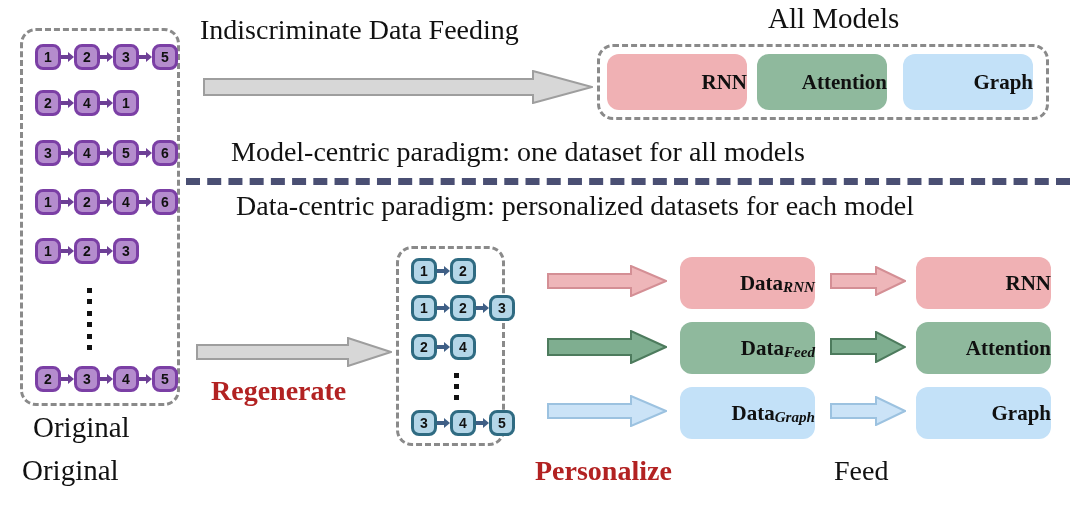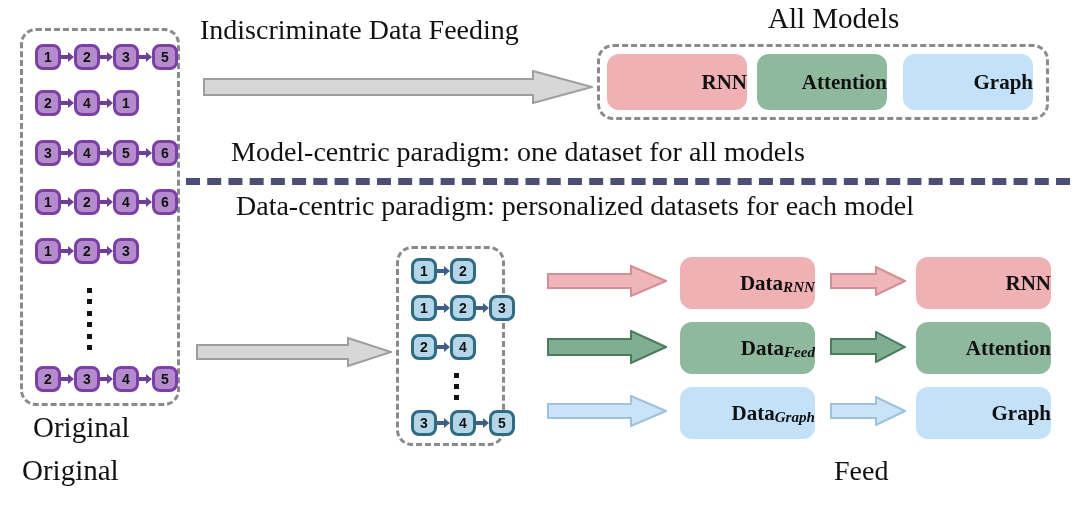--- a/index.html
+++ b/index.html
@@ -249,20 +249,21 @@
 
   <div class="divider" style="left:186px; top:178px; width:884px;"></div>
 
   <div class="label serif-title" style="left:228px; top:192px; font-size:28px;margin-left:8px;">Data-centric paradigm: personalized datasets for each model</div>
 
   <div class="barrow" style="left:196px; top:337px; width:196px; height:30px;">
     <svg viewBox="0 0 196 30" preserveAspectRatio="none">
       <polygon points="1,8 152,8 152,1 195,15 152,29 152,22 1,22" fill="#d7d7d7" stroke="#9e9e9e" stroke-width="2"></polygon>
     </svg>
   </div>
+  <div class="label serif-title red-bold" style="left:211px; top:377px; font-size:28px;">Regenerate</div>
 
   <div class="dash-box" style="left:396px; top:246px; width:109px; height:200px;"></div>
 
   <div class="chain blue-chain" style="left:411px; top:258px;">
     <span class="node blue">1</span>
     <span class="link"></span>
     <span class="node blue">2</span>
   </div>
 
   <div class="chain blue-chain" style="left:411px; top:295px;">
@@ -341,15 +342,16 @@
   <div class="pill" style="left:916px; top:257px; width:135px; height:52px; background:#f0b1b4; font-size:21px;">
     <span>RNN</span>
   </div>
   <div class="pill" style="left:916px; top:322px; width:135px; height:52px; background:#8fb99d; font-size:21px;">
     <span>Attention</span>
   </div>
   <div class="pill" style="left:916px; top:387px; width:135px; height:52px; background:#c3e1f8; font-size:21px;">
     <span>Graph</span>
   </div>
 
+  <div class="label serif-title red-bold" style="left:535px; top:457px; font-size:28px;">Personalize</div>
   <div class="label serif-title" style="left:834px; top:457px; font-size:28px;">Feed</div>
 
 </div>
 
 </body></html>

